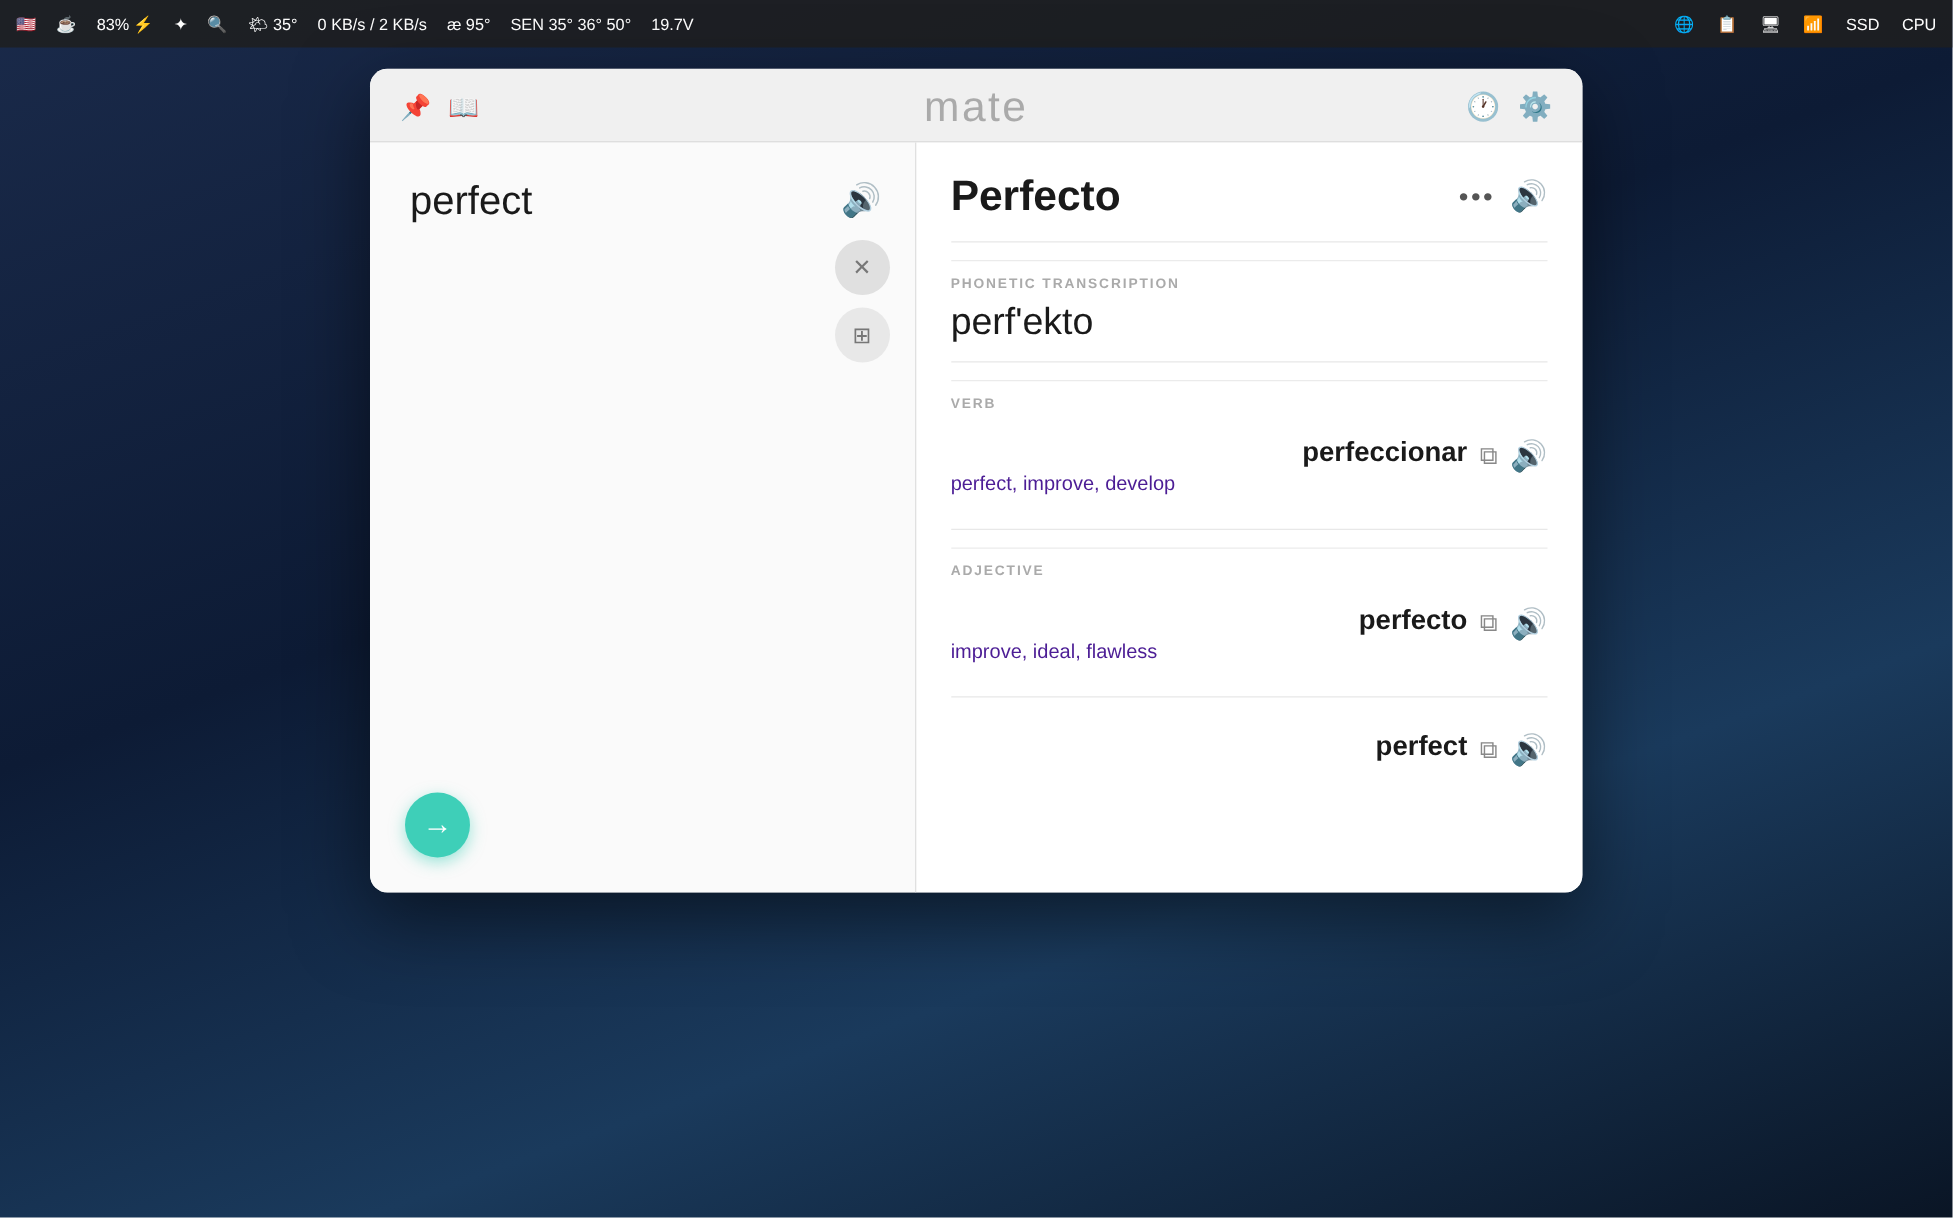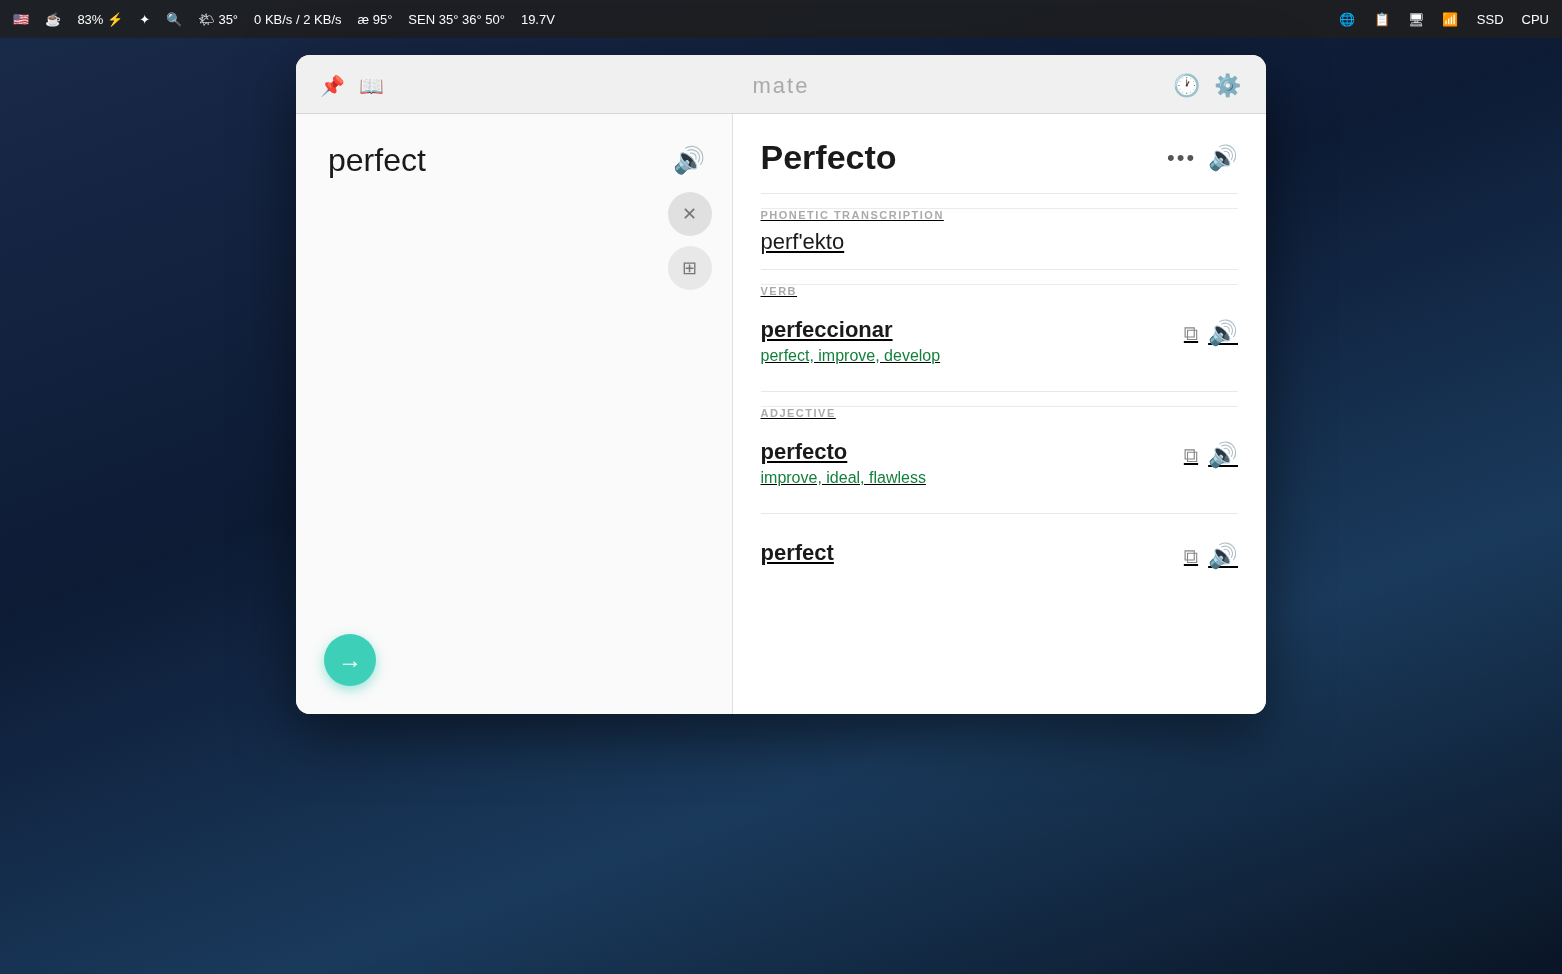--- a/index.html
+++ b/index.html
@@ -69,21 +69,21 @@
       color: #888;
       font-size: 22px;
       cursor: pointer;
     }
     .title-bar-center {
       position: absolute;
       left: 50%;
       transform: translateX(-50%);
     }
     .app-title {
-      font-size: 22px;
+      font-size: 34px;
       font-weight: 300;
       color: #aaa;
       letter-spacing: 2px;
       text-align: center;
     }
     .title-bar-right {
       display: flex;
       align-items: center;
       gap: 14px;
     }
@@ -243,56 +243,57 @@
 
     .section-label {
       font-size: 11px;
       font-weight: 600;
       color: #aaa;
       letter-spacing: 1.5px;
       text-transform: uppercase;
       margin-bottom: 8px;
     }
     .phonetic-text {
-      font-size: 22px;
+      font-size: 30px;
       color: #1a1a1a;
     }
     .translation-entry {
       display: flex;
       align-items: flex-start;
       justify-content: space-between;
       padding: 12px 0;
     }
     .entry-content { flex: 1; }
     .entry-word {
       font-size: 22px;
       font-weight: 700;
       color: #1a1a1a;
       margin-bottom: 4px;
+      text-align: right;
     }
     .entry-synonyms {
       font-size: 16px;
-      color: #15803d;
+      color: #4c1d95;
     }
     .entry-actions {
       display: flex;
       align-items: center;
       gap: 10px;
       margin-left: 10px;
       padding-top: 2px;
     }
     .copy-icon {
       font-size: 20px;
       color: #888;
       cursor: pointer;
     }
     .section-block {
       border-top: 1px solid #ebebeb;
+      padding-top: 12px;
       margin-top: 4px;
-      text-decoration: underline;
     }
   </style>
 </head>
 <body>
 
 <div class="menubar">
   <span class="menubar-item">🇺🇸</span>
   <span class="menubar-item">☕</span>
   <span class="menubar-item">83% ⚡</span>
   <span class="menubar-item">✦</span>

